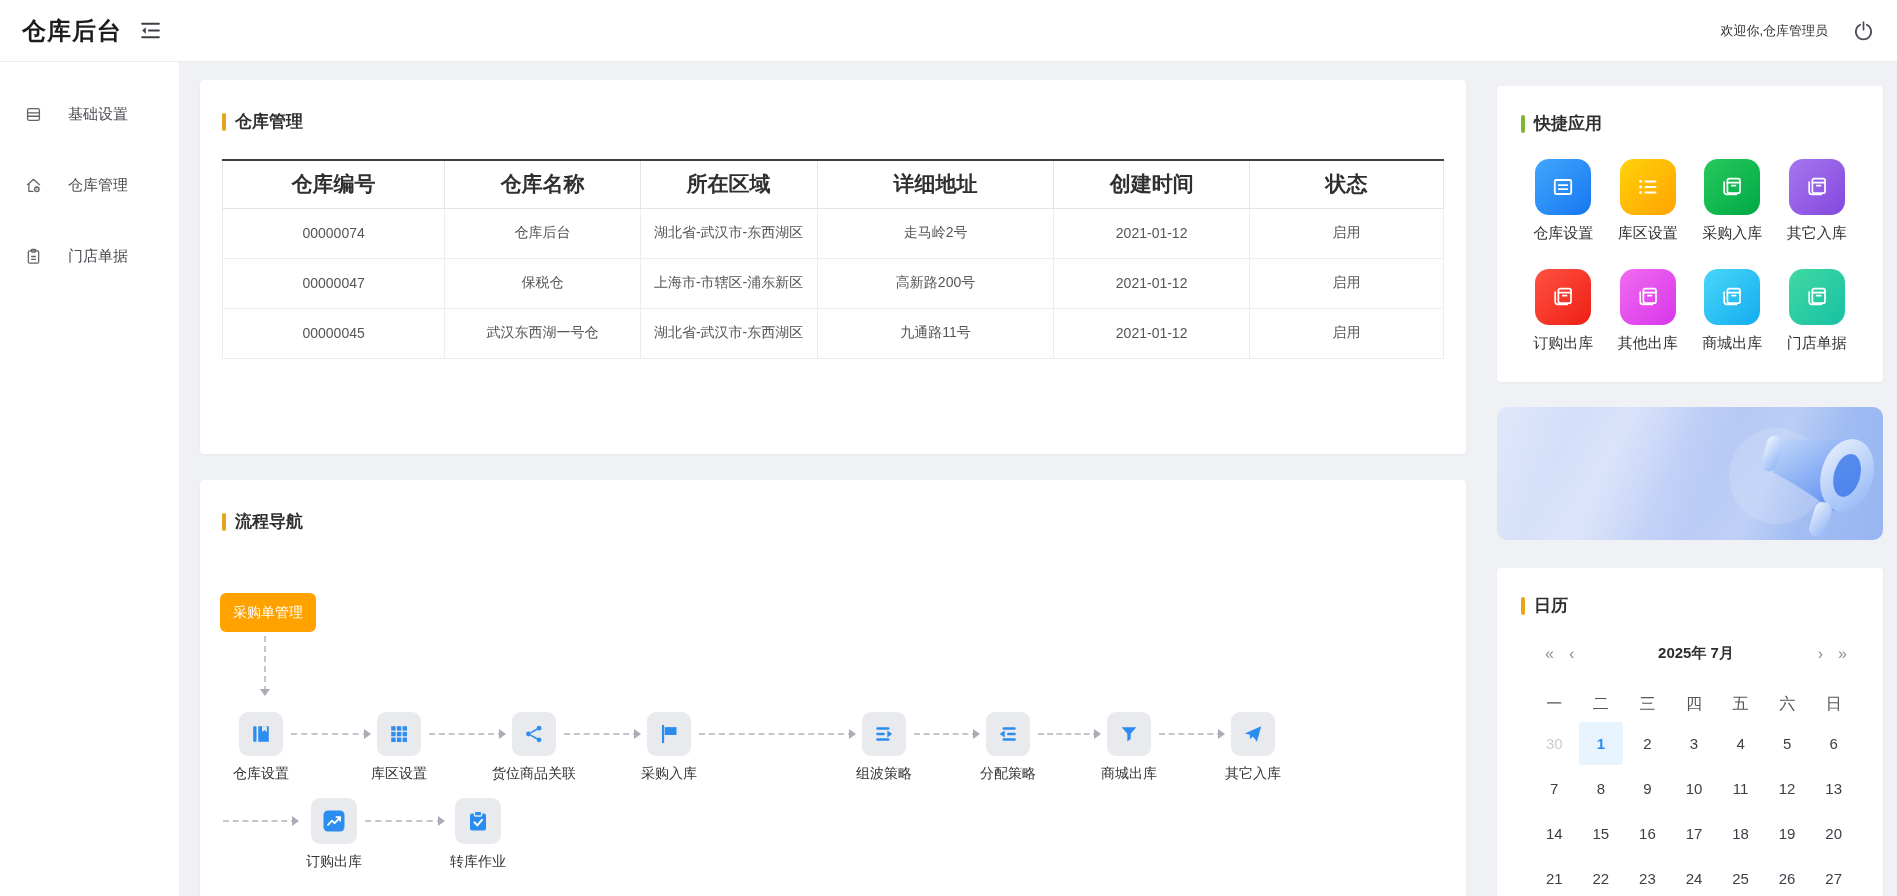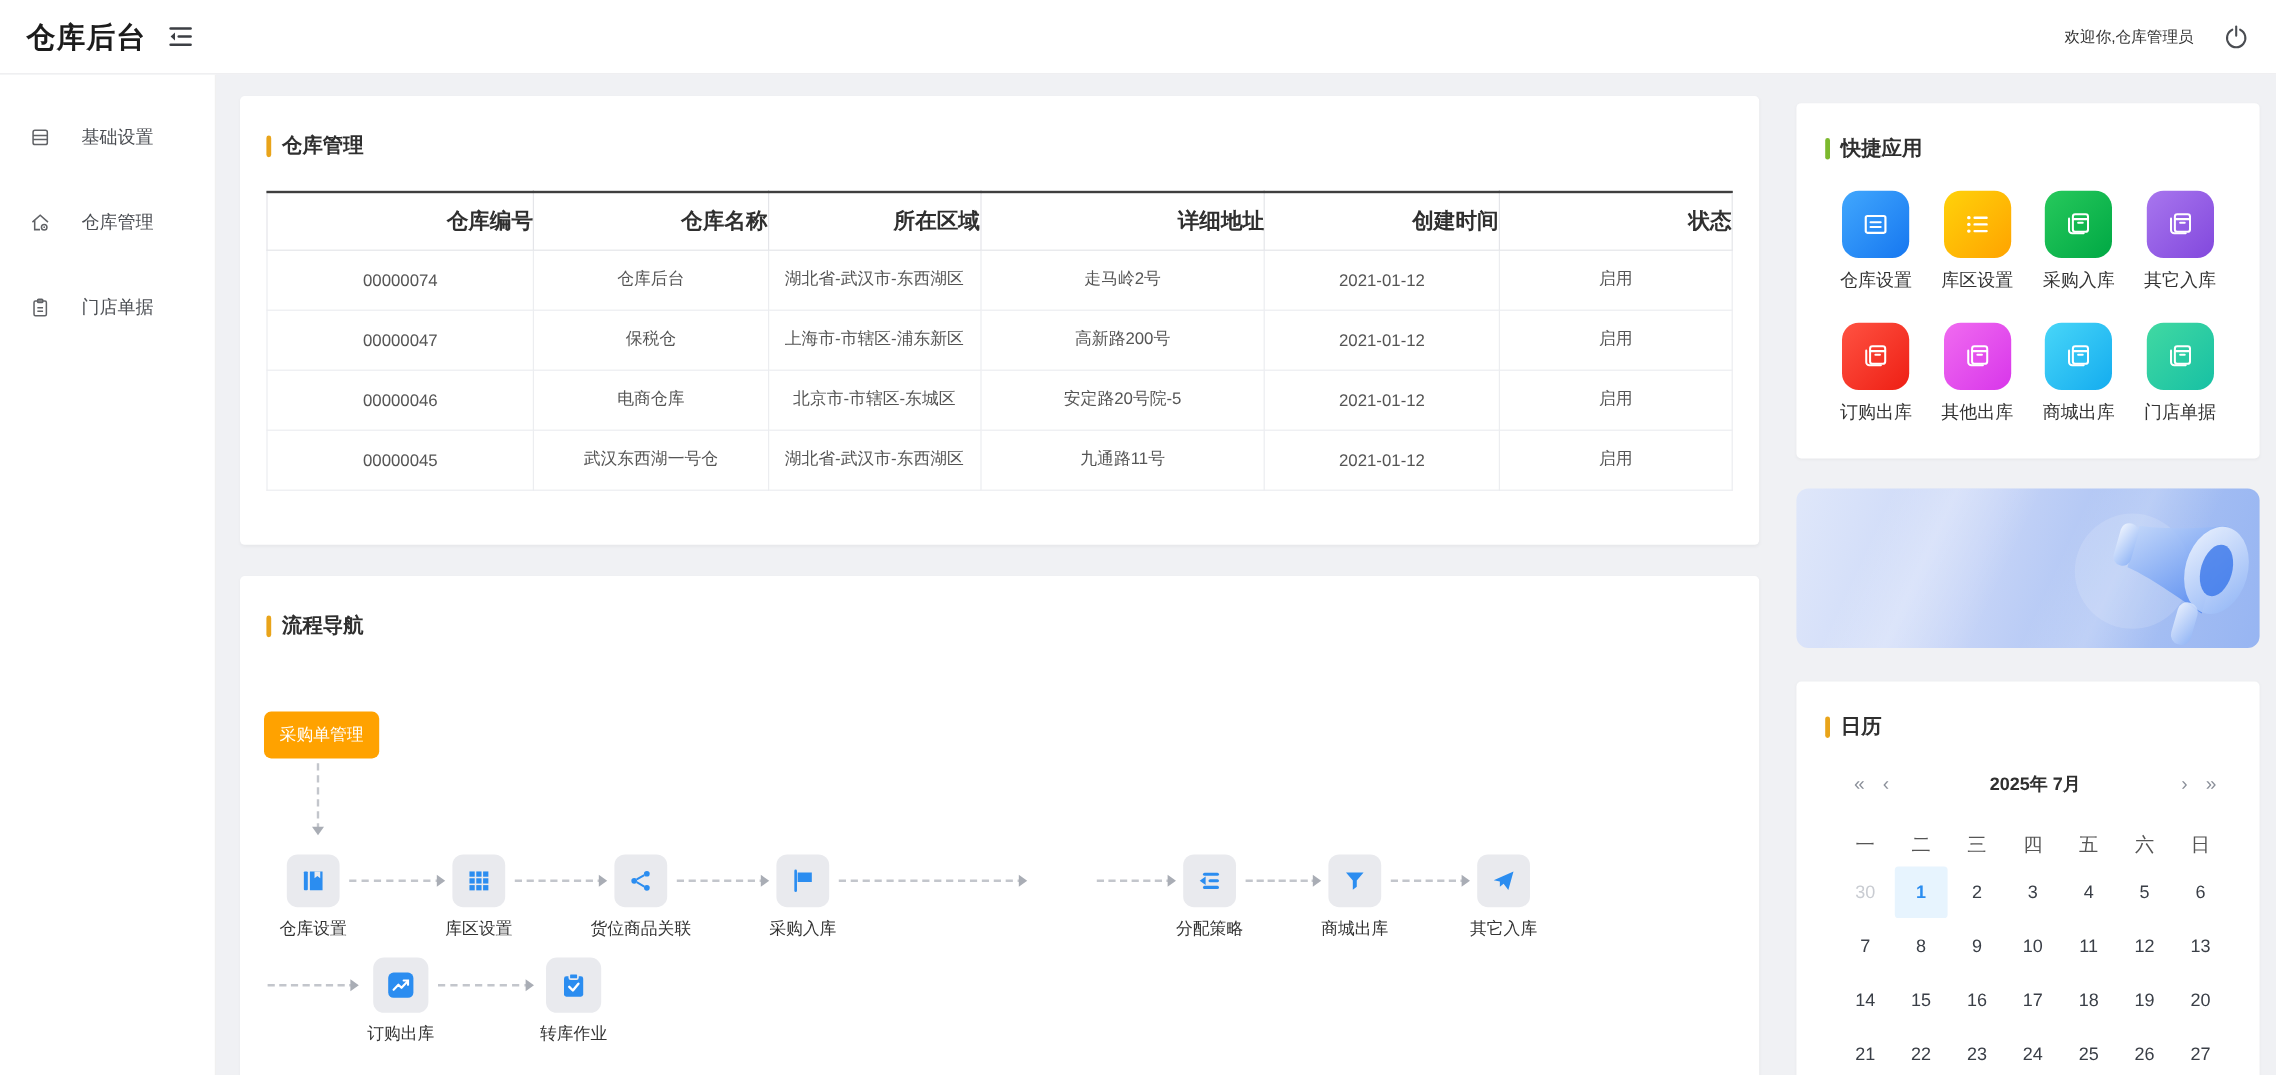--- a/index.html
+++ b/index.html
@@ -23,21 +23,21 @@
   
   .card{position:absolute;background:#fff;border-radius:4px;box-shadow:0 1px 3px rgba(0,0,0,.04)}
   .sec-title{display:flex;align-items:center;font-size:17px;font-weight:bold;color:#2f2f2f}
   .bar{width:4px;height:18px;border-radius:2px;margin-right:9px}
   .bar.amber{background:#e9a41a}
   .bar.green{background:#7cb92e}
 
   
   #card-wh{left:200px;top:80px;width:1266px;height:374px;padding:30px 22px}
   table{width:100%;border-collapse:collapse;margin-top:26px;border-top:2px solid #3f3f3f}
-  th{height:48px;font-size:18px;color:#2f2f2f;font-weight:bold;text-align:right;border:1px solid #e4e5e9;border-top:none;background:#fff}
+  th{height:48px;font-size:21px;color:#2f2f2f;font-weight:bold;text-align:center;border:1px solid #e4e5e9;border-top:none;background:#fff}
   td{height:50px;font-size:14px;color:#555;text-align:center;border:1px solid #ecedf0}
 
   
   #card-flow{left:200px;top:480px;width:1266px;height:430px;padding:30px 22px}
   .flow-start{position:absolute;left:20px;top:113px;width:96px;height:39px;background:#ffa200;color:#fff;font-size:14px;border:none;border-radius:6px;cursor:pointer}
   .varrow{position:absolute;left:64px;top:156px;height:56px;width:0;border-left:2px dashed #c3c6cc}
   .varrow::after{content:'';position:absolute;left:-6px;bottom:-9px;border:5px solid transparent;border-top:7px solid #a9adb5}
   .harrow{position:absolute;height:0;border-top:2px dashed #c3c6cc}
   .harrow::after{content:'';position:absolute;right:-7px;top:-6px;border:5px solid transparent;border-left:7px solid #a9adb5}
   .flow-node{position:absolute;width:130px;text-align:center}
@@ -167,28 +167,20 @@
       </tr>
       <tr>
         <td>00000047</td>
         <td>保税仓</td>
         <td>上海市-市辖区-浦东新区</td>
         <td>高新路200号</td>
         <td>2021-01-12</td>
         <td>启用</td>
       </tr>
       <tr>
-        <td>00000046</td>
-        <td>电商仓库</td>
-        <td>北京市-市辖区-东城区</td>
-        <td>安定路20号院-5</td>
-        <td>2021-01-12</td>
-        <td>启用</td>
-      </tr>
-      <tr>
         <td>00000045</td>
         <td>武汉东西湖一号仓</td>
         <td>湖北省-武汉市-东西湖区</td>
         <td>九通路11号</td>
         <td>2021-01-12</td>
         <td>启用</td>
       </tr>
     </tbody>
   </table>
 </div>
@@ -248,20 +240,31 @@
     <div class="flow-label">货位商品关联</div>
   </div>
   <div class="flow-node" style="left:404px;top:232px">
     <div class="flow-ic">
       <svg width="22" height="22" viewBox="0 0 24 24" fill="#2b8df0">
         <path d="M5.5 3v18" stroke="#2b8df0" stroke-width="2.4" stroke-linecap="round"></path>
         <path d="M7.3 4.5h12.9v8.6H7.3z"></path>
       </svg>
     </div>
     <div class="flow-label">采购入库</div>
+  </div>
+  <div class="flow-node" style="left:619px;top:232px">
+    <div class="flow-ic">
+      <svg width="22" height="22" viewBox="0 0 24 24" fill="#2b8df0">
+        <rect x="3.5" y="4.6" width="14.5" height="2.8" rx="1.4"></rect>
+        <rect x="3.5" y="10.6" width="9.5" height="2.8" rx="1.4"></rect>
+        <rect x="3.5" y="16.6" width="14.5" height="2.8" rx="1.4"></rect>
+        <path d="M15.6 8.2 21 12l-5.4 3.8z"></path>
+      </svg>
+    </div>
+    <div class="flow-label">组波策略</div>
   </div>
   <div class="flow-node" style="left:743px;top:232px">
     <div class="flow-ic">
       <svg width="22" height="22" viewBox="0 0 24 24" fill="#2b8df0">
         <rect x="6" y="4.6" width="14.5" height="2.8" rx="1.4"></rect>
         <rect x="11" y="10.6" width="9.5" height="2.8" rx="1.4"></rect>
         <rect x="6" y="16.6" width="14.5" height="2.8" rx="1.4"></rect>
         <path d="M8.4 8.2 3 12l5.4 3.8z"></path>
       </svg>
     </div>

